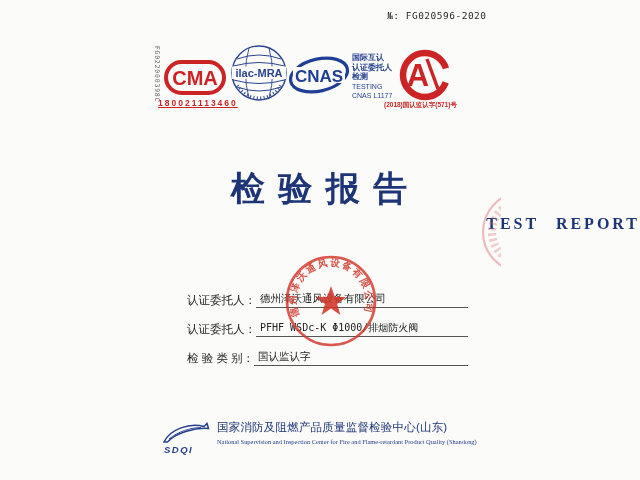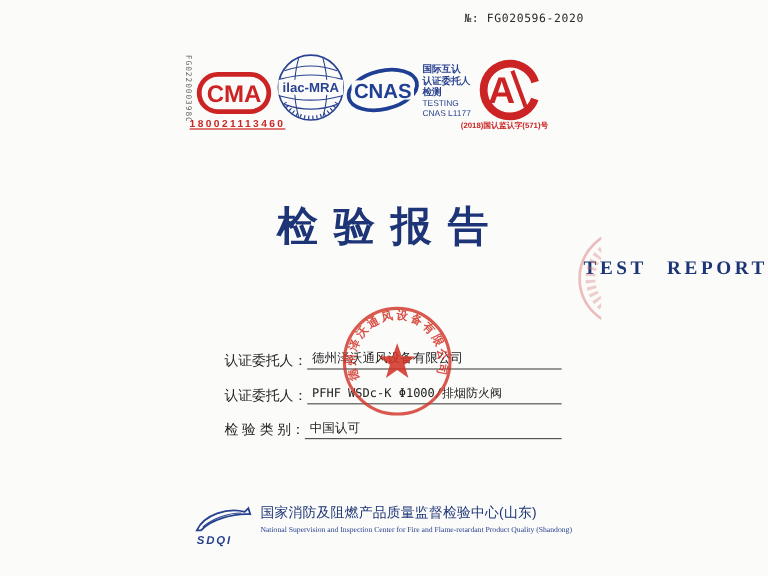--- a/index.html
+++ b/index.html
@@ -91,21 +91,21 @@
   <div class="field-row">
     <span class="field-label">认证委托人：</span>
     <span class="field-value">德州泽沃通风设备有限公司</span>
   </div>
   <div class="field-row">
     <span class="field-label">认证委托人：</span>
     <span class="field-value mono">PFHF WSDc-K Φ1000/排烟防火阀</span>
   </div>
   <div class="field-row">
     <span class="field-label">检 验 类 别：</span>
-    <span class="field-value">中国认可</span>
+    <span class="field-value">国认监认字</span>
   </div>
 </div>
 
 <svg class="abs stamp" width="98" height="98" viewBox="0 0 98 98">
   <circle cx="49" cy="49" r="44" fill="none" stroke="#d23428" stroke-width="2.6" opacity="0.82"></circle>
   <path id="sealArc" d="M 18.7 66.5 A 35 35 0 1 1 79.3 66.5" fill="none"></path>
   <text font-size="9.5" font-weight="bold" fill="#d23428" opacity="0.85" letter-spacing="2">
     <textPath href="#sealArc" startOffset="3">德州泽沃通风设备有限公司</textPath>
   </text>
   <polygon opacity="0.88" fill="#d23428" points="49,34 52.8,44.8 64.2,45.1 55.1,52 58.4,62.9 49,56.4 39.6,62.9 42.9,52 33.8,45.1 45.2,44.8"></polygon>

